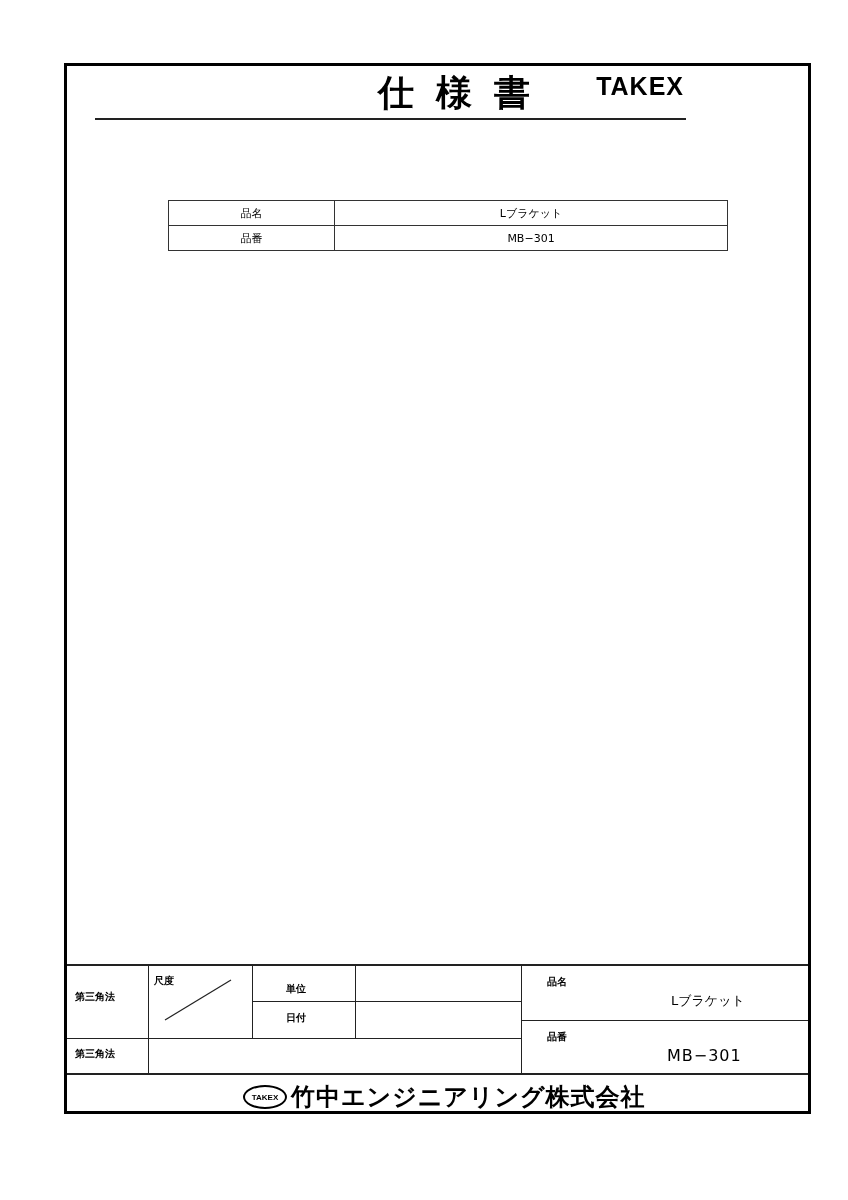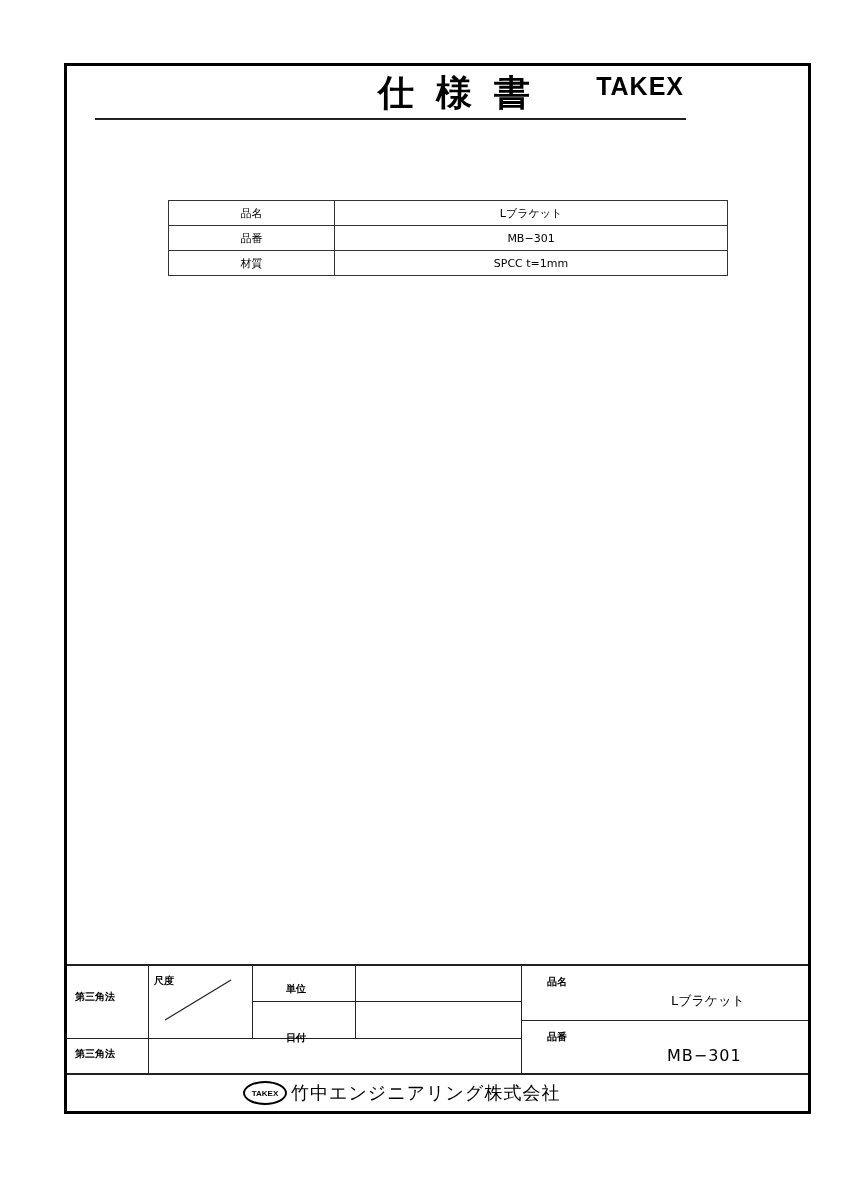--- a/index.html
+++ b/index.html
@@ -22,45 +22,41 @@
   .tb { position:absolute; left:0; top:898px; width:741px; height:147px; border-top:2px solid #222; }
   .cell { position:absolute; box-sizing:border-box; }
   .lbl { font-weight:bold; font-size:10px; }
   .vline { position:absolute; width:0; border-left:1.5px solid #222; }
   .hline { position:absolute; height:0; border-top:1.5px solid #222; }
   .footer { position:absolute; left:0; top:1007px; width:741px; height:38px; border-top:2px solid #222; }
   .company { position:absolute; left:176px; top:6px; display:flex; align-items:center; gap:4px; }
   .logo-oval { width:44px; height:24px; border:2.5px solid #000; border-radius:50%;
                font-family:"Liberation Sans", sans-serif; font-weight:bold; font-size:8px;
                display:flex; align-items:center; justify-content:center; box-sizing:border-box; }
-  .company-name { font-weight:normal; font-size:18px; letter-spacing:1px; }
+  .company-name { font-weight:bold; font-size:24px; letter-spacing:1px; }
 </style>
 </head>
 <body>
 
 <div class="frame">
 
   <div class="header">
     <div class="doc-title">仕様書</div>
     <div class="brand">TAKEX</div>
   </div>
 
   <table class="spec">
     <tbody>
         <tr>
       <td class="k">品名</td>
       <td class="v">Lブラケット</td>
     </tr>
     <tr>
       <td class="k">品番</td>
       <td class="v">MB−301</td>
-    </tr>
-    <tr>
-      <td class="k">材質</td>
-      <td class="v">SPCC  t=1mm</td>
     </tr>
   </tbody>
     </table>
 
   <div class="tb">
 
     <div class="vline" style="left:81px; top:0; height:109px;"></div>
     <div class="vline" style="left:185px; top:0; height:72px;"></div>
     <div class="vline" style="left:288px; top:0; height:72px;"></div>
     <div class="vline" style="left:454px; top:0; height:109px;"></div>
@@ -69,21 +65,21 @@
     <div class="hline" style="left:0; top:72px; width:454px;"></div>
     <div class="hline" style="left:454px; top:54px; width:287px;"></div>
 
     <div class="cell lbl" style="left:8px; top:24px;text-align:right;">第三角法</div>
     <div class="cell lbl" style="left:87px; top:8px;">尺度</div>
     <svg class="cell" style="left:96px; top:12px;" width="72" height="44">
       <line x1="2" y1="42" x2="68" y2="2" stroke="#222" stroke-width="1.2"></line>
     </svg>
     <div class="cell lbl" style="left:219px; top:8px;margin-top:8px;">単位</div>
     <div class="cell" style="left:292px; top:8px;"></div>
-    <div class="cell lbl" style="left:219px; top:45px;margin-top:20px;">日付</div>
+    <div class="cell lbl" style="left:219px; top:45px;">日付</div>
     <div class="cell" style="left:292px; top:45px;"></div>
     <div class="cell lbl" style="left:8px; top:81px;">第三角法</div>
     <div class="cell" style="left:90px; top:81px;"></div>
 
     <div class="cell lbl" style="left:480px; top:9px;">品名</div>
     <div class="cell" style="left:604px; top:26px; font-size:13px;">Lブラケット</div>
     <div class="cell lbl" style="left:480px; top:64px;">品番</div>
     <div class="cell" style="left:600px; top:80px; font-size:16px; letter-spacing:1px;">MB−301</div>
   </div>
 

